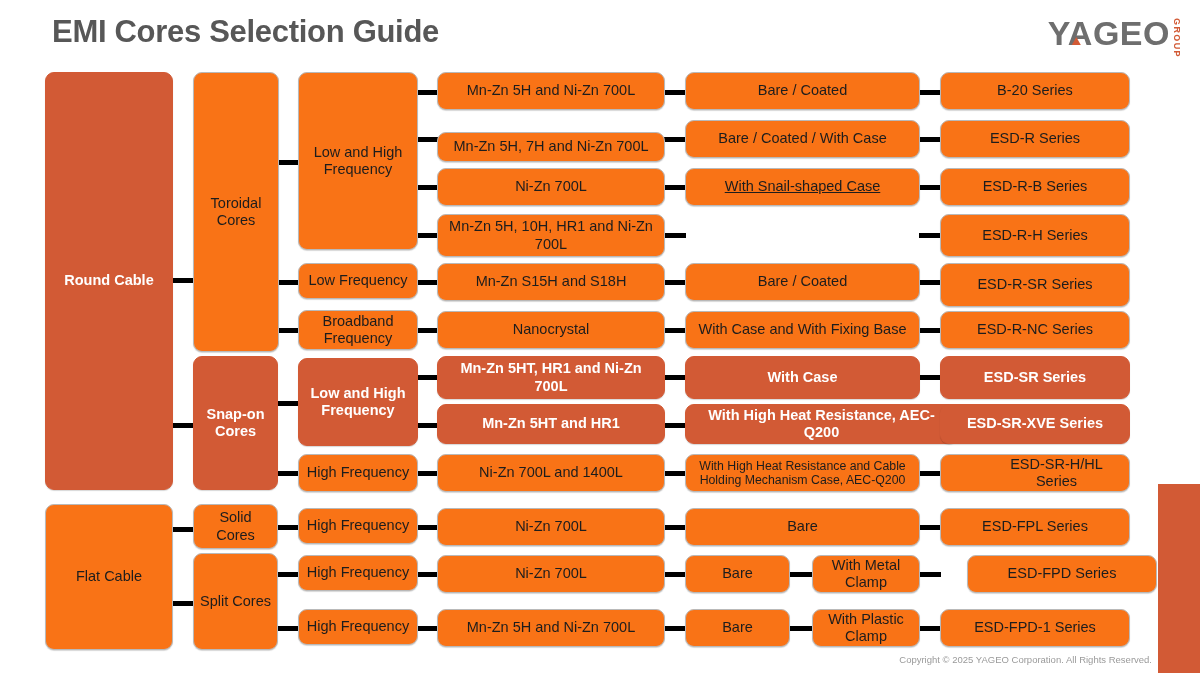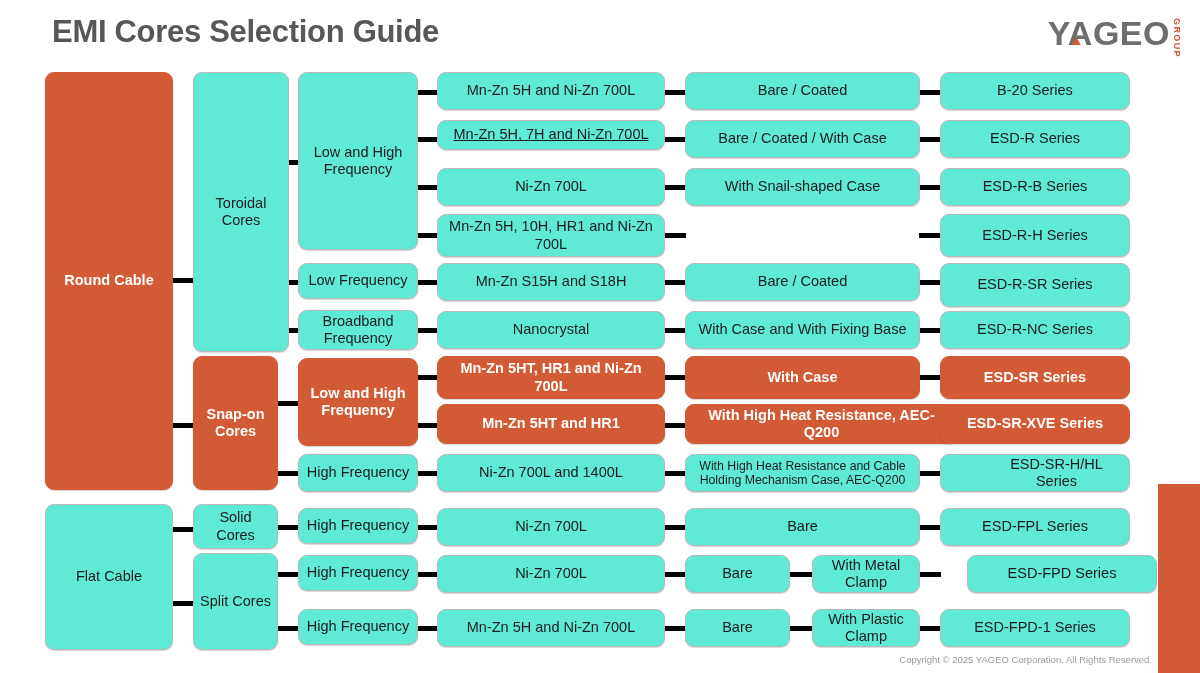--- a/index.html
+++ b/index.html
@@ -36,21 +36,21 @@
   .box {
     position: absolute;
     border-radius: 9px;
     display: flex; align-items: center; justify-content: center;
     text-align: center;
     font-size: 14.5px;
     line-height: 1.18;
     padding: 2px 5px;
   }
   .box.gray {
-    background: #5eead4;
+    background: #f97316;
     border: 1px solid #b9b9b9;
     color: #1d1d1d;
     box-shadow: 0 1px 1px rgba(0,0,0,0.16);
   }
   .box.orange {
     background: #D25A35;
     border: 1px solid #D25A35;
     color: #ffffff;
     font-weight: bold;
     box-shadow: 0 1px 1px rgba(0,0,0,0.16);
@@ -141,21 +141,21 @@
   <div class="conn" style="left:919px; top:572px; width:22px;"></div>
   <div class="conn" style="left:919px; top:626px; width:22px;"></div>
 
   <div class="box orange" style="left:45px; top:72px; width:128px; height:418px;">
     <span>Round Cable</span>
   </div>
   <div class="box gray" style="left:45px; top:504px; width:128px; height:146px;">
     <span>Flat Cable</span>
   </div>
 
-  <div class="box gray" style="left:193px; top:72px; width:96px; height:280px;">
+  <div class="box gray" style="left:193px; top:72px; width:86px; height:280px;">
     <span>Toroidal Cores</span>
   </div>
   <div class="box orange" style="left:193px; top:356px; width:85px; height:134px;">
     <span>Snap-on Cores</span>
   </div>
   <div class="box gray" style="left:193px; top:504px; width:85px; height:45px;">
     <span>Solid Cores</span>
   </div>
   <div class="box gray" style="left:193px; top:553px; width:85px; height:97px;">
     <span>Split Cores</span>
@@ -182,21 +182,21 @@
   <div class="box gray" style="left:298px; top:555px; width:120px; height:36px;">
     <span>High Frequency</span>
   </div>
   <div class="box gray" style="left:298px; top:609px; width:120px; height:36px;">
     <span>High Frequency</span>
   </div>
 
   <div class="box gray" style="left:437px; top:72px; width:228px; height:38px;">
     <span>Mn-Zn 5H and Ni-Zn 700L</span>
     </div>
-  <div class="box gray" style="left:437px; top:120px; width:228px; height:30px;text-decoration:underline;">
+  <div class="box gray" style="left:437px; top:132px; width:228px; height:30px;">
     <span>Mn-Zn 5H, 7H and Ni-Zn 700L</span>
     </div>
   <div class="box gray" style="left:437px; top:168px; width:228px; height:38px;">
     <span>Ni-Zn 700L</span>
     </div>
   <div class="box gray" style="left:437px; top:214px; width:228px; height:43px;">
     <span>Mn-Zn 5H, 10H, HR1 and Ni-Zn 700L</span>
     </div>
   <div class="box gray" style="left:437px; top:263px; width:228px; height:38px;">
     <span>Mn-Zn S15H and S18H</span>
@@ -222,21 +222,21 @@
   <div class="box gray" style="left:437px; top:609px; width:228px; height:38px;">
     <span>Mn-Zn 5H and Ni-Zn 700L</span>
     </div>
 
   <div class="box gray" style="left:685px; top:72px; width:235px; height:38px;">
     <span>Bare / Coated</span>
     </div>
   <div class="box gray" style="left:685px; top:120px; width:235px; height:38px;">
     <span>Bare / Coated / With Case</span>
     </div>
-  <div class="box gray" style="left:685px; top:168px; width:235px; height:38px;">
+  <div class="box gray" style="left:685px; top:168px; width:235px; height:38px;text-decoration:underline;">
     <span>With Snail-shaped Case</span>
     </div>
   <div class="box gray" style="left:685px; top:263px; width:235px; height:38px;">
     <span>Bare / Coated</span>
     </div>
   <div class="box gray" style="left:685px; top:311px; width:235px; height:38px;">
     <span>With Case and With Fixing Base</span>
     </div>
   <div class="box orange" style="left:685px; top:356px; width:235px; height:43px;">
     <span>With Case</span>

